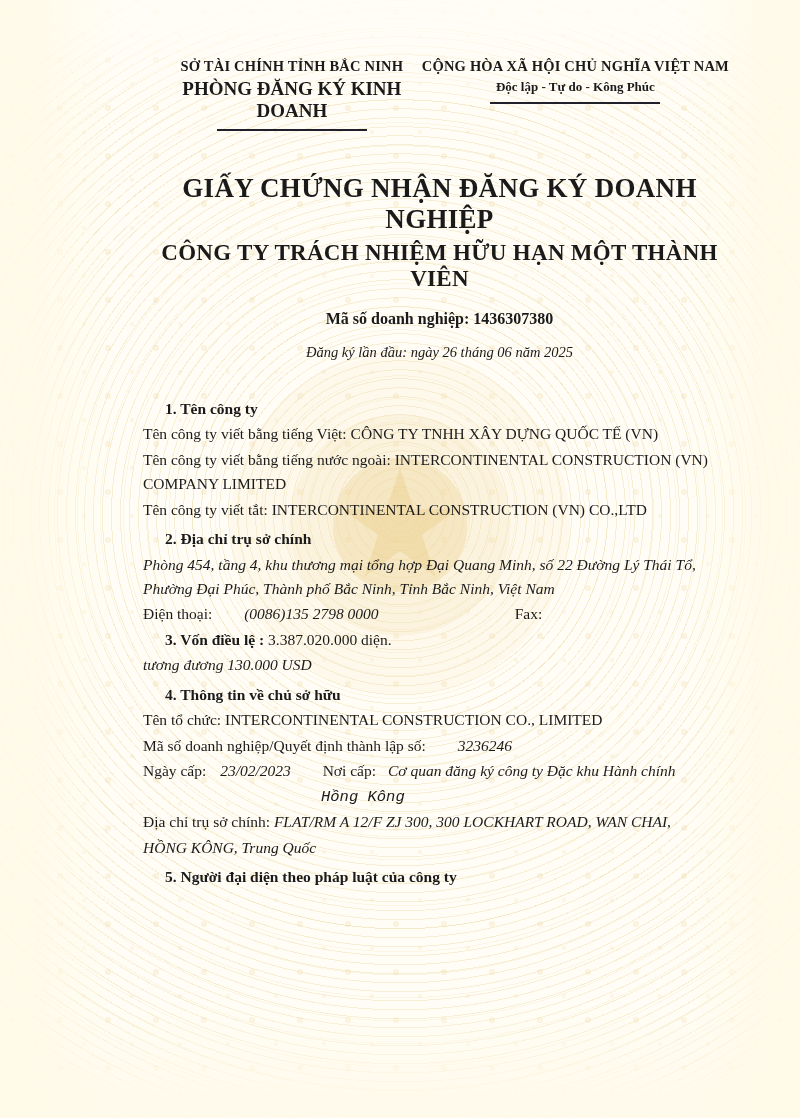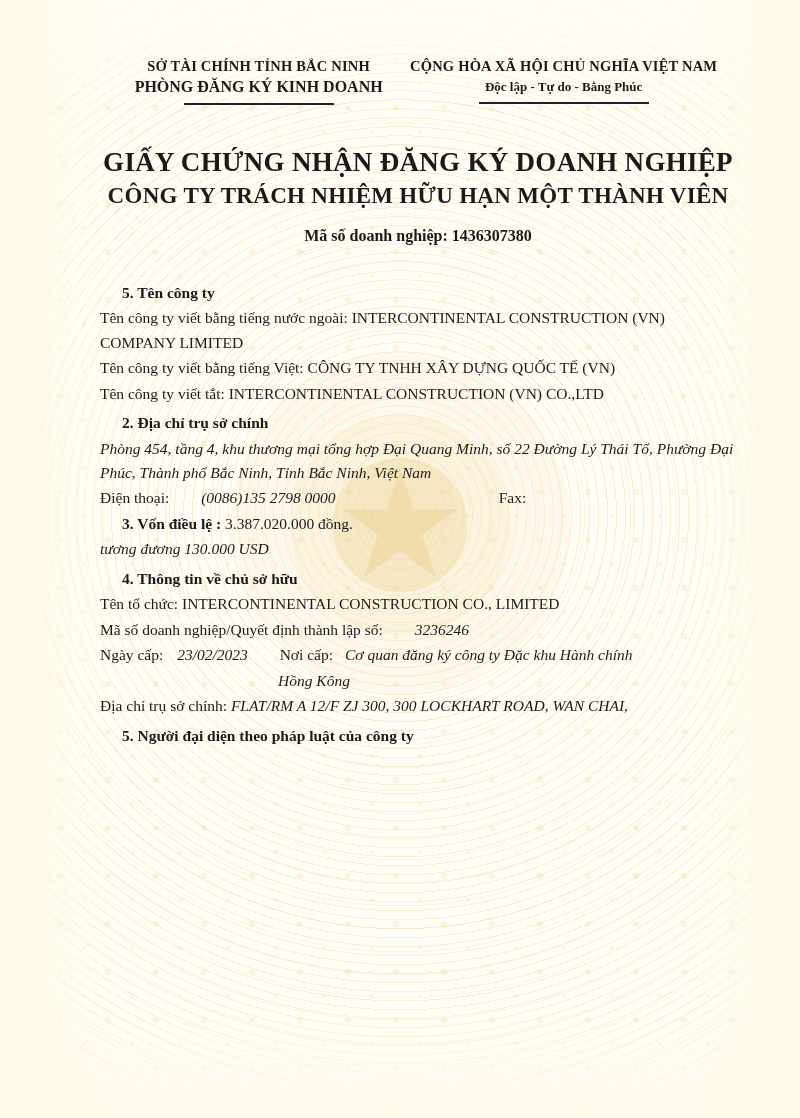--- a/index.html
+++ b/index.html
@@ -65,39 +65,40 @@
   .bg-whitewash {
     background: rgba(255,253,246,0.34);
   }
 
   
   .page {
     position: relative;
     z-index: 2;
     padding: 58px 64px 0 100px;
     box-sizing: border-box;
+    margin-left: 43px;
   }
 
   .header {
     display: flex;
     justify-content: space-between;
     align-items: flex-start;
   }
   .hdr-col {
     text-align: center;
   }
   .hdr-col.left { width: 300px; margin-left: 20px;}
   .hdr-col.right { width: 360px; margin-right: 6px;}
   .hdr-line1 {
     font-size: 14.5px;
     font-weight: bold;
     letter-spacing: .2px;
   }
   .hdr-line2 {
-    font-size: 16px;
+    font-size: 19px;
     font-weight: bold;
     margin-top: 3px;
   }
   .hdr-motto {
     font-size: 13px;
     font-weight: bold;
     margin-top: 4px;
     font-family: "Liberation Serif", serif;
   }
   .rule {
@@ -149,21 +150,21 @@
   .it { font-style: italic; }
   .val-it { font-style: italic; }
 
   .row2col {
     display: flex;
     justify-content: flex-start;
   }
   .row2col .c1 { width: 420px; }
   .row2col .c2 { width: 250px; }
   .gap-l { margin-left: 28px; text-align: center; }
-  .pad-left-90 { margin-left: 178px; }
+  .pad-left-90 { margin-left: 178px; font-family: Liberation Mono, monospace; }
 </style>
 </head>
 <body>
 
 <div class="bg-layer bg-rings"></div>
 <div class="bg-layer bg-floral"></div>
 <div class="bg-emblem"></div>
 <div class="bg-star">★</div>
 <div class="bg-layer bg-whitewash"></div>
 <div class="bg-layer bg-vignette"></div>
@@ -171,41 +172,42 @@
 <div class="page">
 
   <div class="header">
     <div class="hdr-col left">
       <div class="hdr-line1">SỞ TÀI CHÍNH TỈNH BẮC NINH</div>
       <div class="hdr-line2">PHÒNG ĐĂNG KÝ KINH DOANH</div>
       <div class="rule left"></div>
     </div>
     <div class="hdr-col right">
       <div class="hdr-line1">CỘNG HÒA XÃ HỘI CHỦ NGHĨA VIỆT NAM</div>
-      <div class="hdr-motto">Độc lập - Tự do - Bằng Phúc</div>
+      <div class="hdr-motto">Độc lập - Tự do - Kông Phúc</div>
       <div class="rule right"></div>
     </div>
   </div>
 
   <div class="title-block">
     <div class="title-1">GIẤY CHỨNG NHẬN ĐĂNG KÝ DOANH NGHIỆP</div>
     <div class="title-2">CÔNG TY TRÁCH NHIỆM HỮU HẠN MỘT THÀNH VIÊN</div>
     <div class="title-3">Mã số doanh nghiệp: 1436307380</div>
+    <div class="title-4">Đăng ký lần đầu: ngày 26 tháng 06 năm 2025</div>
   </div>
 
   <div class="body-block">
 
-    <div class="sec-head">5. Tên công ty</div>
+    <div class="sec-head">1. Tên công ty</div>
+    <div class="line">
+      <span>Tên công ty viết bằng tiếng Việt:</span>
+      <span>CÔNG TY TNHH XÂY DỰNG QUỐC TẾ (VN)</span>
+    </div>
     <div class="line">
       <span>Tên công ty viết bằng tiếng nước ngoài:</span>
       <span>INTERCONTINENTAL CONSTRUCTION (VN) COMPANY LIMITED</span>
-    </div>
-    <div class="line">
-      <span>Tên công ty viết bằng tiếng Việt:</span>
-      <span>CÔNG TY TNHH XÂY DỰNG QUỐC TẾ (VN)</span>
     </div>
     <div class="line">
       <span>Tên công ty viết tắt:</span>
       <span>INTERCONTINENTAL CONSTRUCTION (VN) CO.,LTD</span>
     </div>
 
     <div class="sec-head">2. Địa chỉ trụ sở chính</div>
     <div class="line it">Phòng 454, tầng 4, khu thương mại tổng hợp Đại Quang Minh, số 22 Đường Lý Thái Tổ, Phường Đại Phúc, Thành phố Bắc Ninh, Tỉnh Bắc Ninh, Việt Nam</div>
     <div class="line row2col">
       <div class="c1">
@@ -213,21 +215,21 @@
         <span class="val-it gap-l">(0086)135 2798 0000</span>
       </div>
       <div class="c2">
         <span>Fax:</span>
         <span class="val-it"></span>
       </div>
     </div>
 
     <div class="line">
       <span class="sec-head" style="margin-left:22px">3. Vốn điều lệ :</span>
-      <span>3.387.020.000 đồng.</span>
+      <span>3.387.020.000 diện.</span>
     </div>
     <div class="line it">tương đương 130.000 USD</div>
 
     <div class="sec-head">4. Thông tin về chủ sở hữu</div>
     <div class="line">
       <span>Tên tổ chức:</span>
       <span>INTERCONTINENTAL CONSTRUCTION CO., LIMITED</span>
     </div>
     <div class="line">
       <span>Mã số doanh nghiệp/Quyết định thành lập số:</span>
@@ -237,16 +239,17 @@
       <span>Ngày cấp:</span>
       <span class="val-it" style="margin-left:10px">23/02/2023</span>
       <span class="gap-l">Nơi cấp:</span>
       <span class="val-it" style="margin-left:8px">Cơ quan đăng ký công ty Đặc khu Hành chính</span>
     </div>
     <div class="line val-it pad-left-90">Hồng Kông</div>
     <div class="line">
       <span>Địa chỉ trụ sở chính:</span>
       <span class="val-it">FLAT/RM A 12/F ZJ 300, 300 LOCKHART ROAD, WAN CHAI,</span>
     </div>
+    <div class="line val-it">HỒNG KÔNG, Trung Quốc</div>
 
     <div class="sec-head">5. Người đại diện theo pháp luật của công ty</div>
   </div>
 </div>
 
 </body></html>

